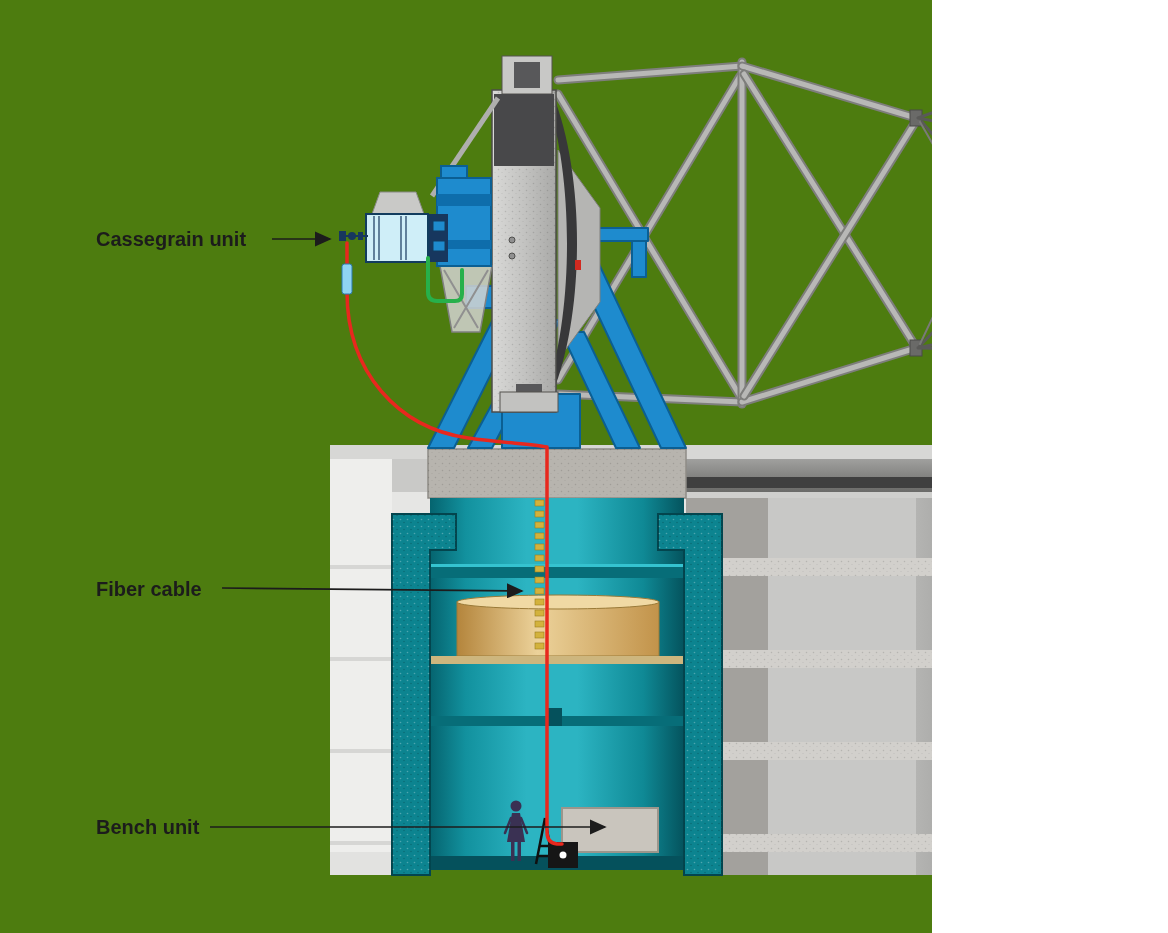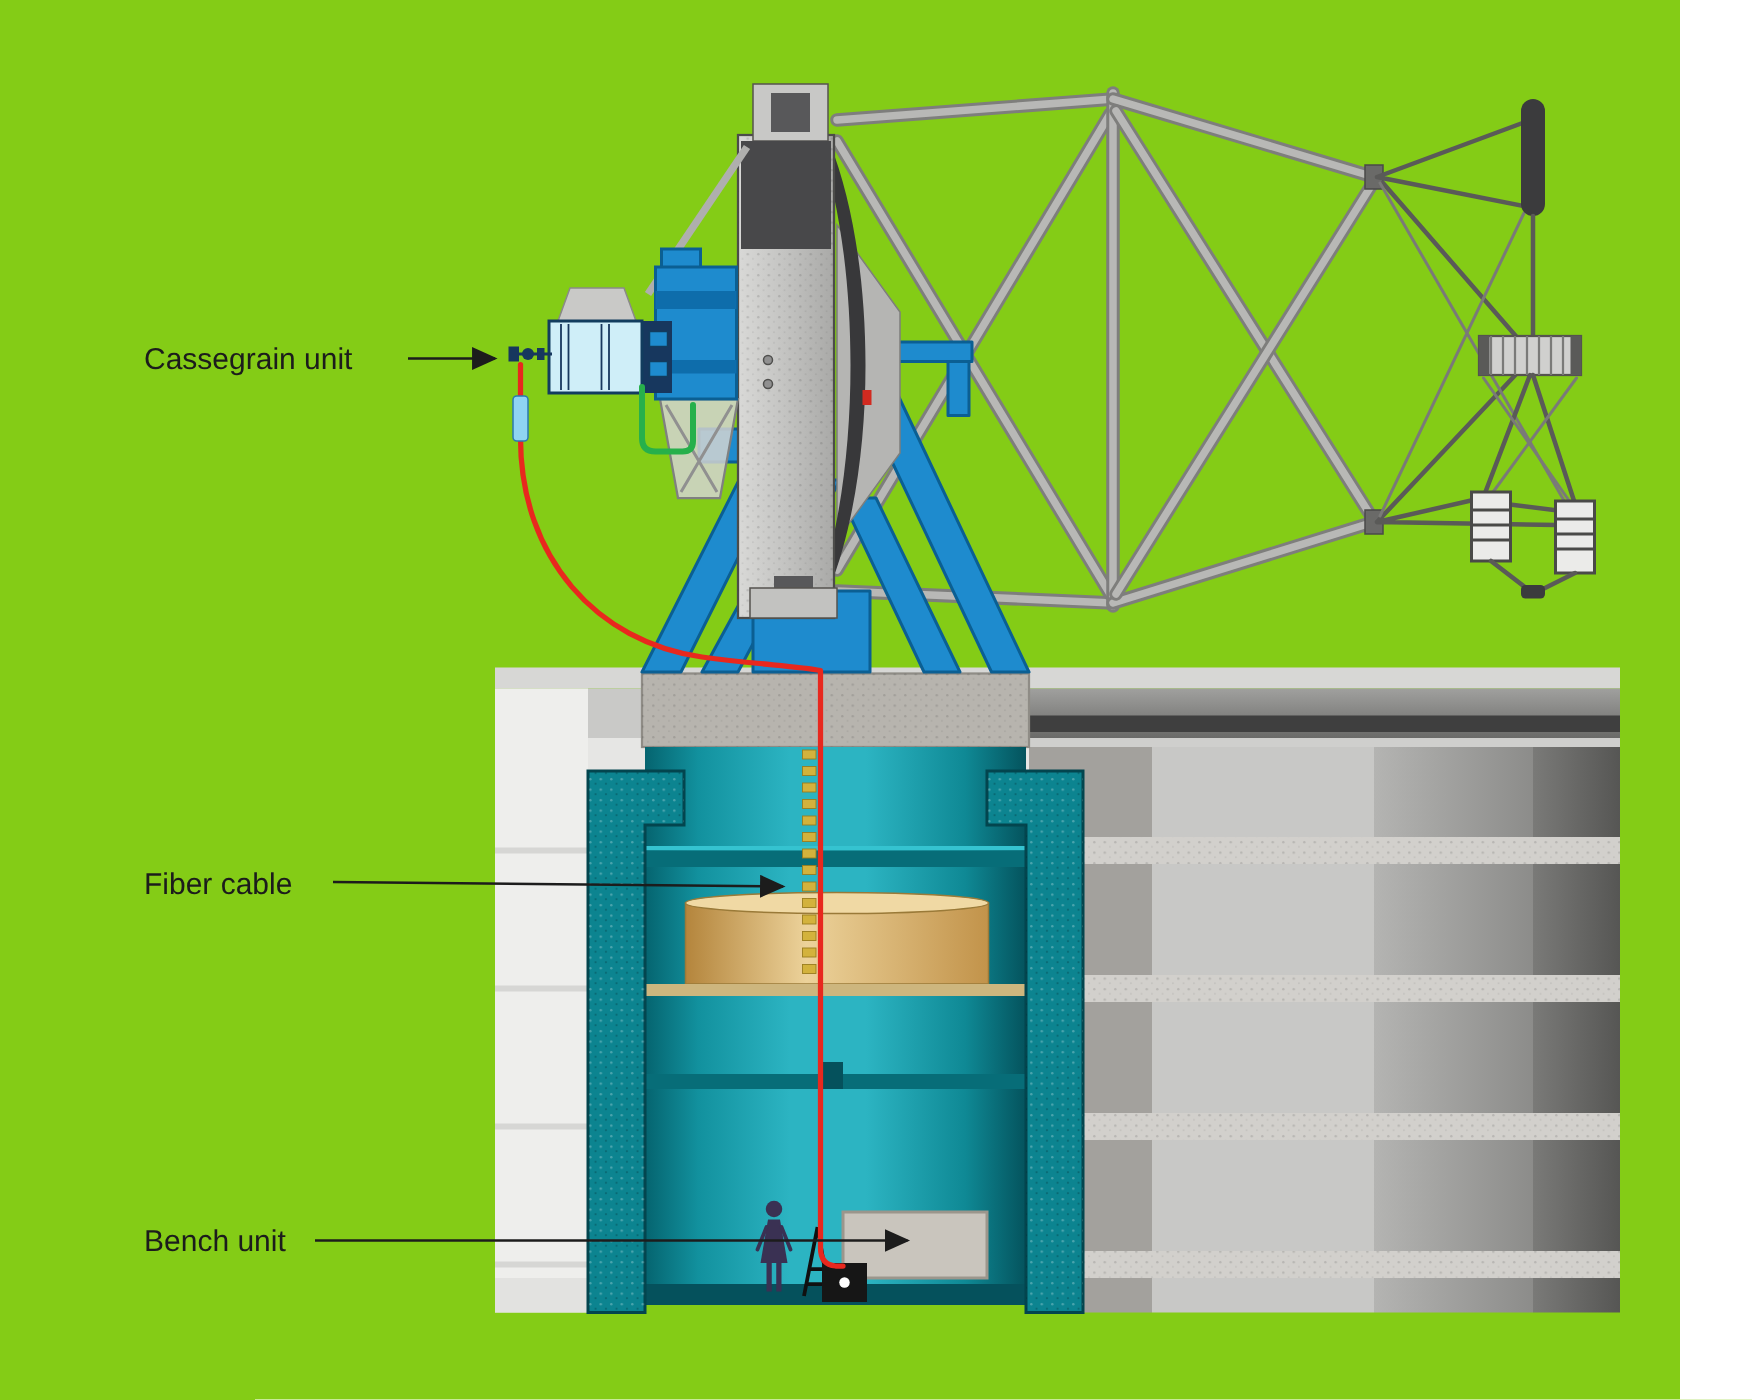--- a/index.html
+++ b/index.html
@@ -1,16 +1,16 @@
 <!DOCTYPE html>
 <html><head>
 <meta charset="utf-8">
 <style>
   html,body{margin:0;padding:0;background:#ffffff;}
-  .canvas{width:1120px;height:933px;position:relative;background:#84cc16;overflow:hidden;}
+  .canvas{width:932px;height:933px;position:relative;background:#4d7c0f;overflow:hidden;font-weight:bold;}
   svg{display:block;}
   .label{font-family:"Liberation Sans",sans-serif;font-size:20px;fill:#1c1c1c;}
   .arrow{stroke:#1c1c1c;stroke-width:1.7;fill:none;}
   .tubeA{stroke:#7e7e7c;stroke-width:9;stroke-linecap:round;fill:none;}
   .tubeB{stroke:#b8b8b6;stroke-width:5;stroke-linecap:round;fill:none;}
   .wire{stroke:#5a5a58;stroke-width:3;stroke-linecap:round;fill:none;}
   .wire2{stroke:#7a7a78;stroke-width:2;stroke-linecap:round;fill:none;}
   .mount{stroke:#0b5f93;stroke-width:2;stroke-linejoin:round;}
   .cable{fill:none;stroke-width:3.5;stroke-linecap:round;stroke-linejoin:round;}
   .greenc{fill:none;stroke-width:4;stroke-linecap:round;stroke-linejoin:round;}

